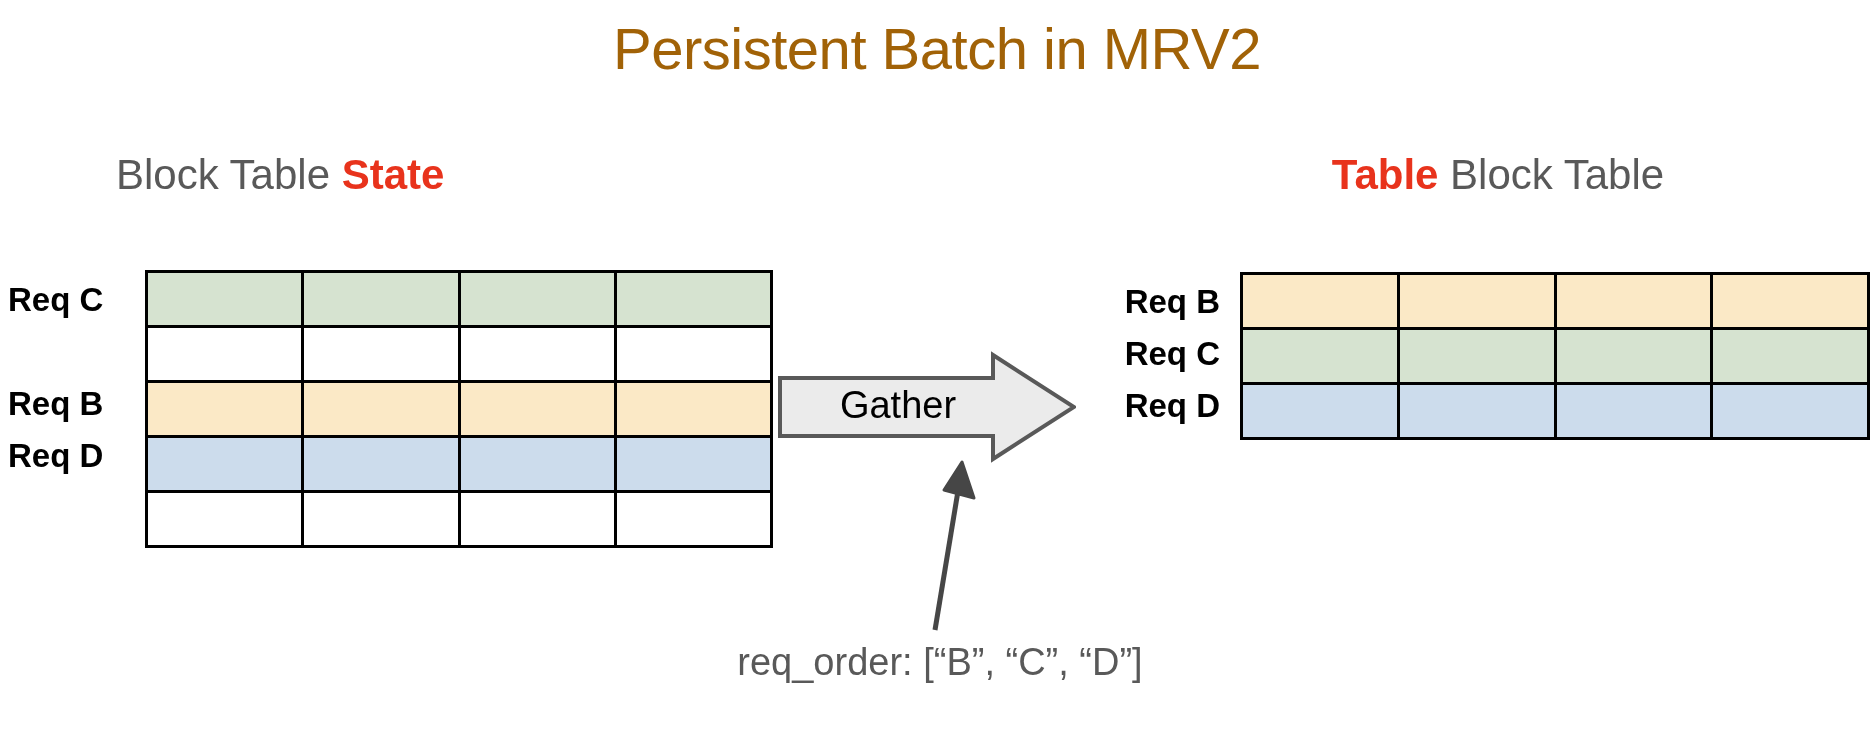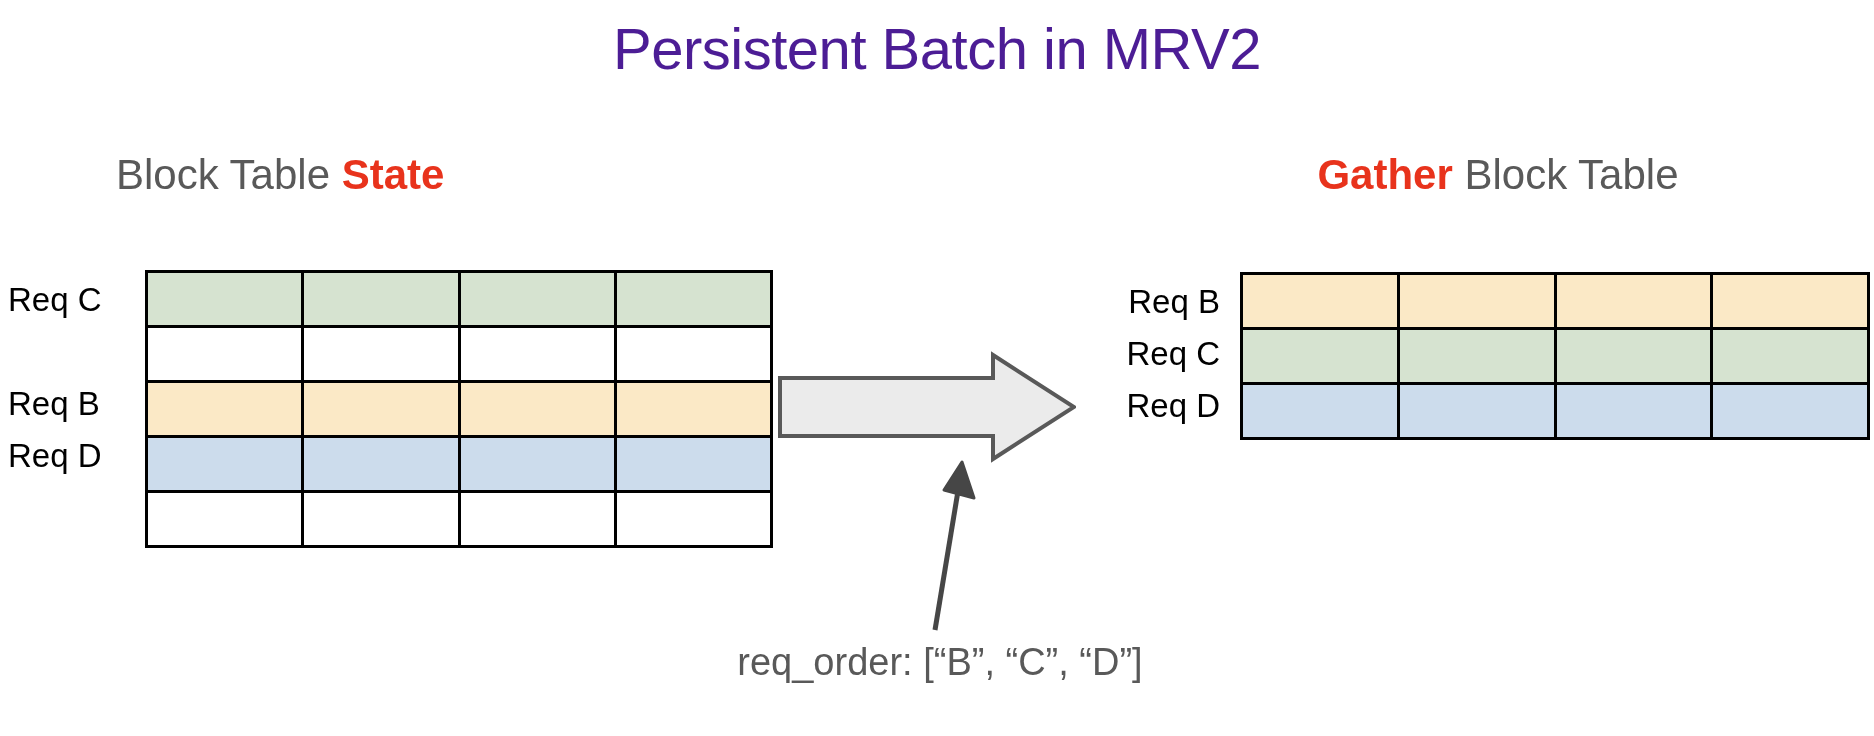--- a/index.html
+++ b/index.html
@@ -18,21 +18,21 @@
 
   
   #slide-title {
     position: absolute;
     left: 0;
     top: 14px;
     width: 1874px;
     text-align: center;
     font-size: 58px;
     font-weight: 400;
-    color: #4c1d95;
+    color: #a16207;
     letter-spacing: -0.5px;
     line-height: 1.2;
   }
 
   
   .section-heading {
     position: absolute;
     font-size: 42px;
     font-weight: 400;
     color: #595959;
@@ -68,21 +68,21 @@
     left: 1240px;
     top: 272px;
     width: 630px;
   }
   #input-table td { height: 52px; }
 
   
   .row-label {
     position: absolute;
     font-size: 33px;
-    font-weight: 400;
+    font-weight: 700;
     color: #000000;
     white-space: nowrap;
     line-height: 1;
   }
   .row-label.right-aligned {
     text-align: right;
   }
 
   
   #gather-arrow {
@@ -127,21 +127,21 @@
 </head>
 <body style="background: rgb(255, 255, 255);">
 
 <div id="slide-title">Persistent Batch in MRV2</div>
 
 <div id="left-heading" class="section-heading">
   <span>Block Table </span><span class="accent">State</span>
 </div>
 
 <div id="right-heading" class="section-heading">
-  <span class="accent">Gather</span><span> Block Table</span>
+  <span class="accent">Table</span><span> Block Table</span>
 </div>
 
 <table id="state-table" class="block-table">
   <tbody>
       <tr>
         <td style="background: rgb(214, 227, 208); width: 25%;"></td>
         <td style="background: rgb(214, 227, 208); width: 25%;"></td>
         <td style="background: rgb(214, 227, 208); width: 25%;"></td>
         <td style="background: rgb(214, 227, 208); width: 25%;"></td>
       </tr>
@@ -192,20 +192,21 @@
         <td style="background: rgb(204, 220, 236); width: 25%;"></td>
         <td style="background: rgb(204, 220, 236); width: 25%;"></td>
       </tr>
     </tbody>
 </table>
 
 <div id="gather-arrow">
   <svg width="298" height="114" viewBox="0 0 298 114">
     <polygon points="2,28 215,28 215,5 296,57 215,109 215,86 2,86" fill="#ebebeb" stroke="#595959" stroke-width="4" stroke-linejoin="miter"></polygon>
   </svg>
+  <div class="gather-label">Gather</div>
 </div>
 
 <div id="req-order-pointer">
   <svg width="180" height="220" viewBox="0 0 180 220">
     <line x1="55" y1="190" x2="79" y2="45" stroke="#464646" stroke-width="5"></line>
     <polygon points="82,22 94,58 64,50" fill="#464646" stroke="#464646" stroke-width="3" stroke-linejoin="round"></polygon>
   </svg>
 </div>
 
 <div id="req-order-caption">req_order: [“B”, “C”, “D”]</div>

